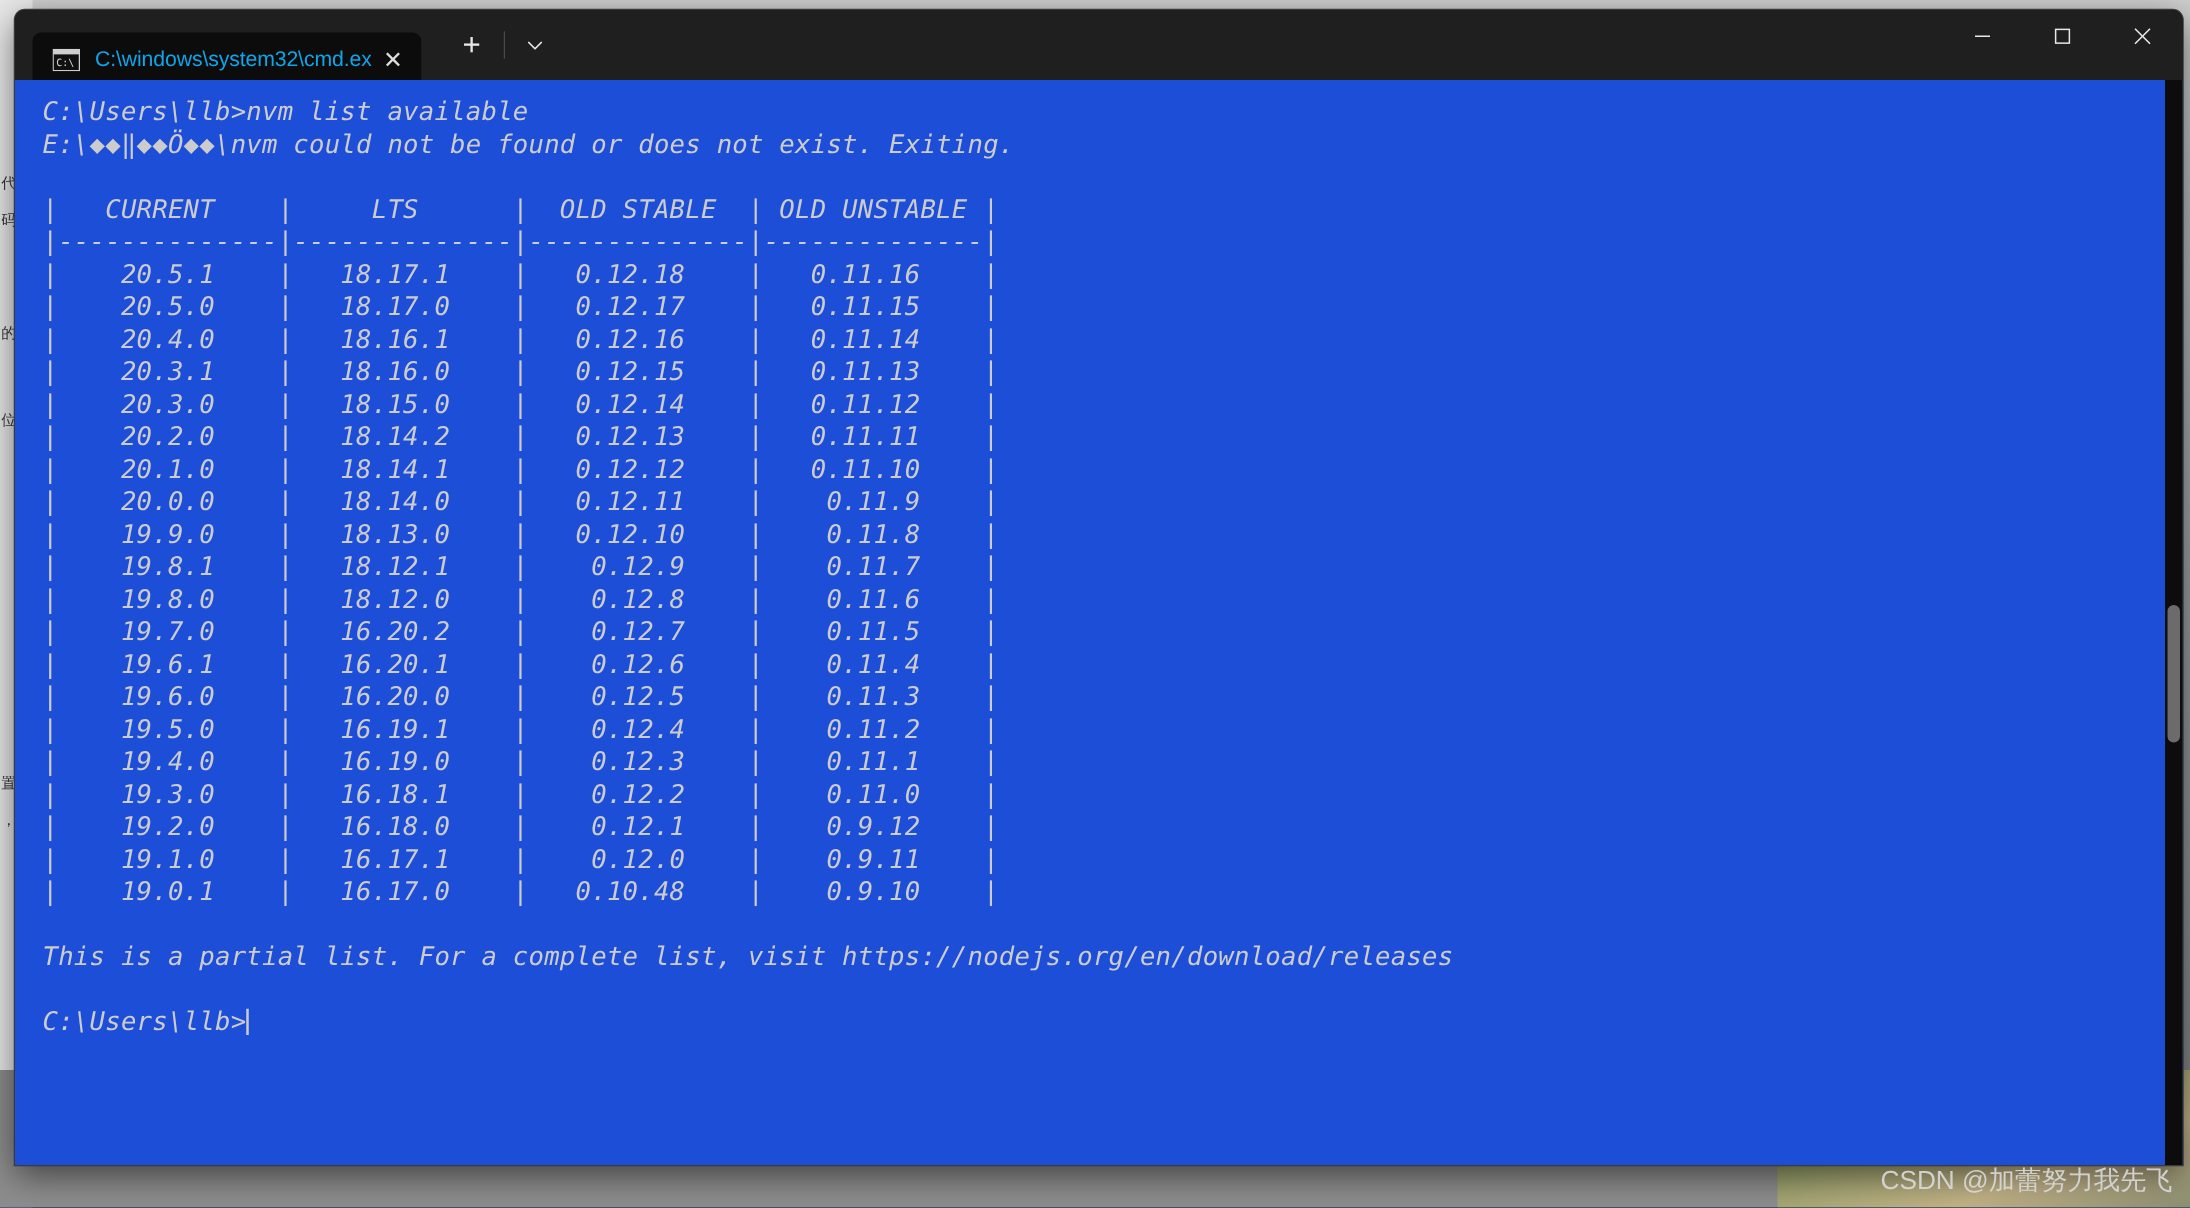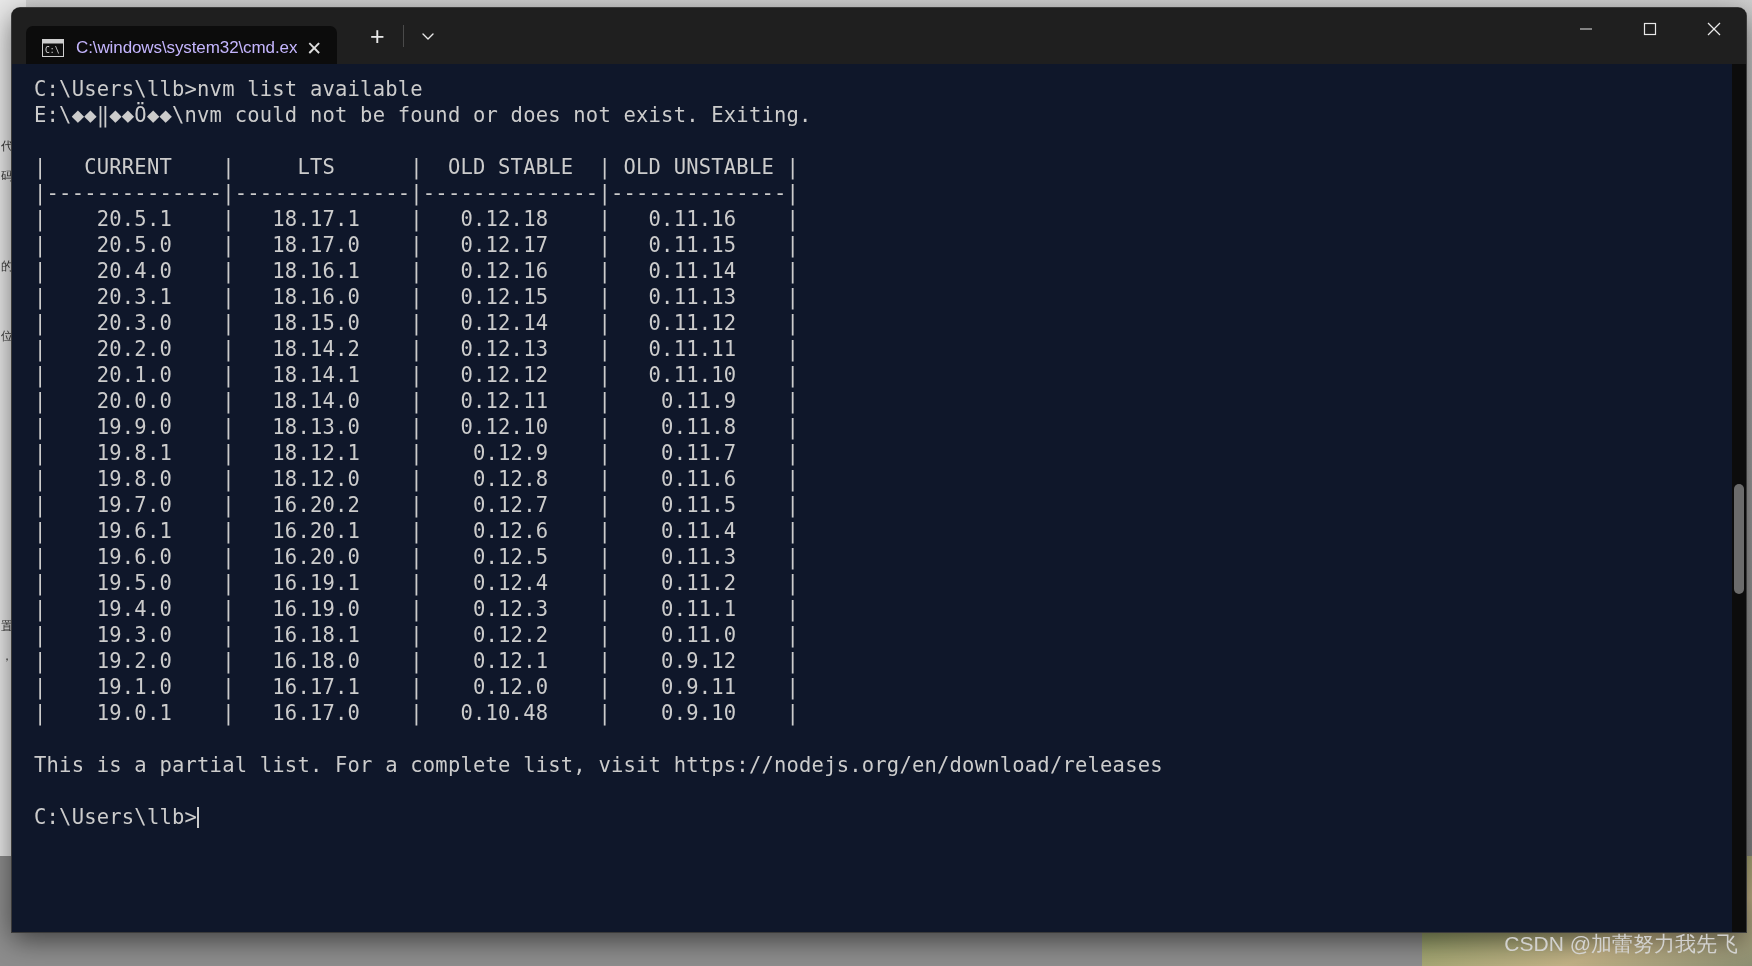--- a/index.html
+++ b/index.html
@@ -103,21 +103,21 @@
     position: relative;
     top: 6px;
   }
   .tab-icon {
     width: 22px; height: 18px;
     flex: 0 0 auto;
     margin-right: 12px;
     display: block;
   }
   .tab-title {
-    color: #c4b5fd;
+    color: #0ea5e9;
     font-size: 17px;
     font-family: "Liberation Sans", sans-serif;
     white-space: nowrap;
     overflow: hidden;
     text-overflow: clip;
     flex: 1 1 auto;
     letter-spacing: -0.1px;
   }
   .tab-close {
     width: 34px; height: 34px;
@@ -167,22 +167,23 @@
     display: flex;
     align-items: center;
     justify-content: center;
   }
   .win-ctl svg { display: block; }
 
   
   #console-body {
     flex: 1 1 auto;
     position: relative;
-    background: #0f172a;
-    overflow: hidden;
+    background: #1d4ed8;
+    overflow: hidden;
+    font-style: italic;
   }
   #console-text {
     position: absolute;
     left: 22px;
     top: 12px;
     color: #cccccc;
     font-family: "DejaVu Sans Mono", "Liberation Mono", monospace;
     font-size: 20.5px;
     line-height: 26px;
     white-space: pre;

